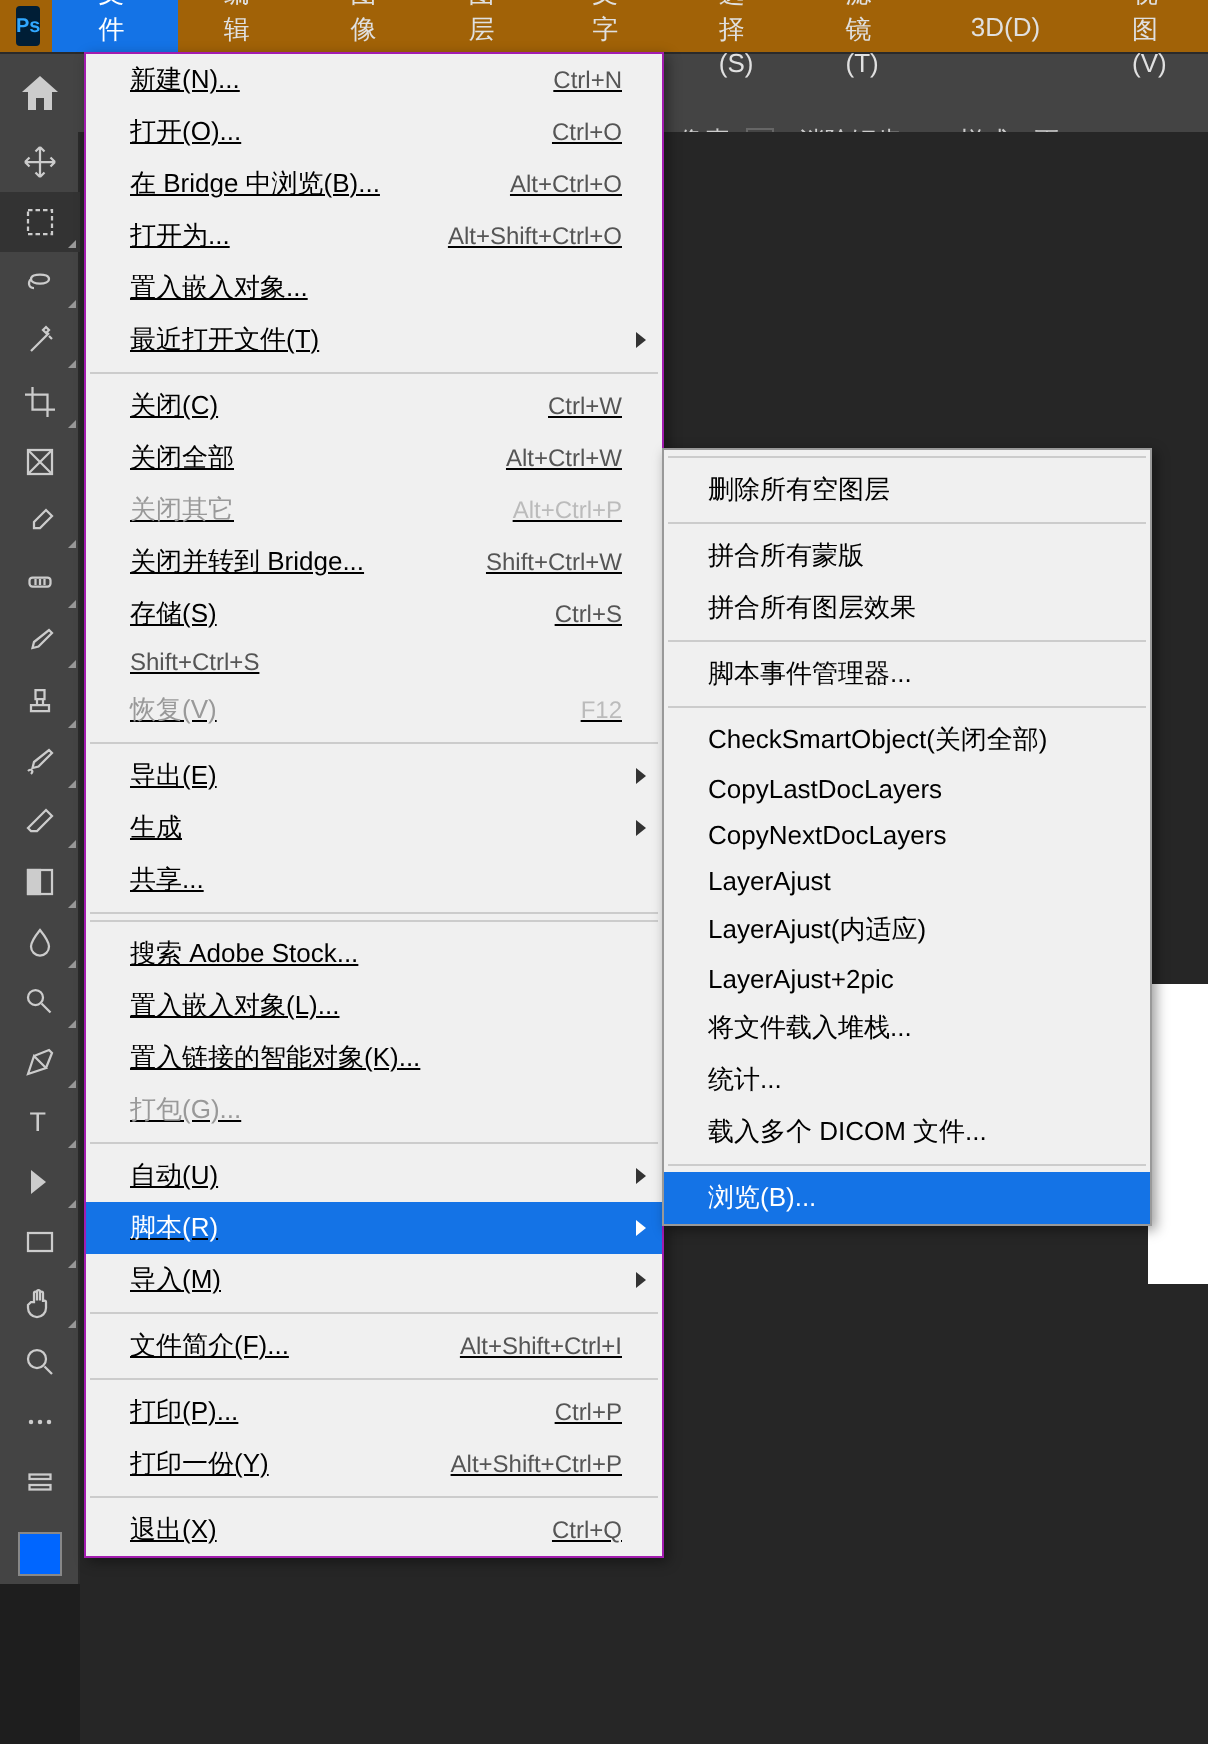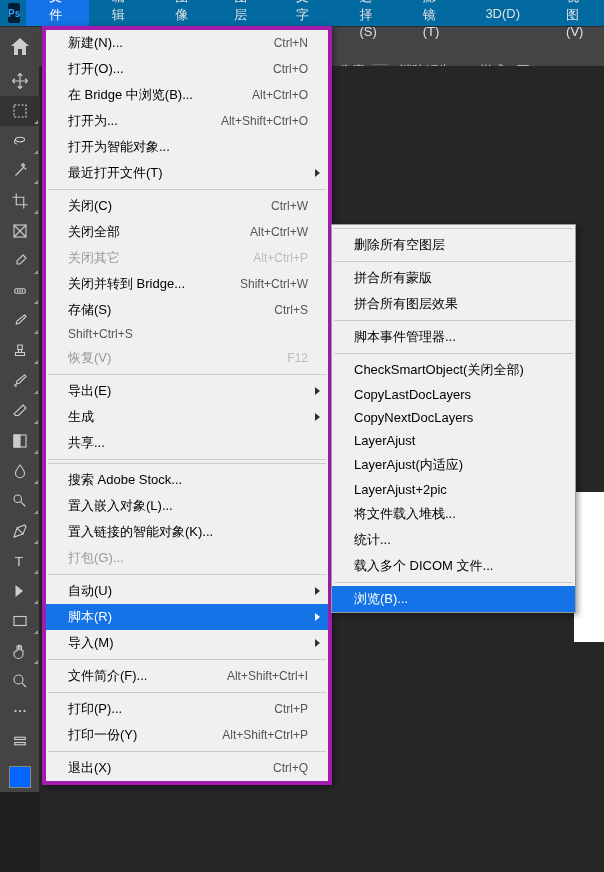--- a/index.html
+++ b/index.html
@@ -1,39 +1,39 @@
 <!DOCTYPE html>
 <html><head>
 <meta charset="utf-8">
 <style>
 * { margin: 0; padding: 0; box-sizing: border-box; font-family: "Microsoft YaHei", "Segoe UI", Arial, sans-serif; }
 body { background: #1e1e1e; width: 604px; height: 872px; overflow: hidden; position: relative; color: #e0e0e0; font-size: 13px; }
 
 
-.menubar { height: 26px; background: #0369a1; display: flex; align-items: stretch; padding-left: 6px; }
+.menubar { height: 26px; background: #a16207; display: flex; align-items: stretch; padding-left: 6px; }
 .ps-icon { width: 20px; height: 20px; background: #001e36; color: #31a8ff; font-weight: bold; font-size: 10px; display: flex; align-items: center; justify-content: center; margin: 3px 6px 3px 2px; border-radius: 2px; }
 .menubar-item { padding: 0 23px; display: flex; align-items: center; cursor: default; font-size: 13px; }
 .menubar-item.active { background: #1473e6; color: #fff; }
 
 
 .options-bar { height: 40px; background: #444444; border-top: 1px solid #2a2a2a; display: flex; align-items: center; padding-left: 8px; gap: 12px; }
 .home-icon { width: 24px; height: 24px; display: flex; align-items: center; justify-content: center; }
 .opt-text { color: #ccc; font-size: 13px; }
 .checkbox { width: 14px; height: 14px; border: 1px solid #666; display: inline-block; margin-right: 4px; vertical-align: middle; }
 
 
 .toolbar { position: absolute; left: 0; top: 66px; width: 40px; background: #444444; display: flex; flex-direction: column; border-right: 1px solid #2a2a2a; }
 .tool { width: 40px; height: 30px; display: flex; align-items: center; justify-content: center; color: #ccc; cursor: default; position: relative; }
 .tool.selected { background: #333; }
 .tool svg { width: 18px; height: 18px; }
 .tool-tri { position: absolute; right: 2px; bottom: 2px; width: 0; height: 0; border-left: 4px solid transparent; border-bottom: 4px solid #999; }
 .color-swatch { width: 22px; height: 22px; border: 1px solid #888; margin: 4px auto; }
 
 
-.dropdown { position: absolute; left: 42px; top: 26px; width: 290px; background: #f0f0f0; border: 4px solid #a21caf; box-shadow: 2px 2px 6px rgba(0,0,0,0.4); color: #000; }
+.dropdown { position: absolute; left: 42px; top: 26px; width: 290px; background: #f0f0f0; border: 1px solid #a21caf; box-shadow: 2px 2px 6px rgba(0,0,0,0.4); color: #000; text-decoration: underline; }
 .menu-item { display: flex; align-items: center; padding: 4px 20px 4px 22px; font-size: 13px; cursor: default; position: relative; }
 .menu-item.highlighted { background: #1473e6; color: #fff; }
 .menu-item.disabled { color: #999; }
 .menu-label { flex: 1; }
 .menu-shortcut { color: #555; font-size: 12px; }
 .menu-item.disabled .menu-shortcut { color: #bbb; }
 .menu-sep { height: 1px; background: #ccc; margin: 3px 2px; }
 .submenu-arrow { position: absolute; right: 8px; width: 0; height: 0; border-top: 4px solid transparent; border-bottom: 4px solid transparent; border-left: 5px solid #333; }
 .menu-item.highlighted .submenu-arrow { border-left-color: #fff; }
 
@@ -238,21 +238,21 @@
     </div>
     <div class="menu-item">
       <span class="menu-label">在 Bridge 中浏览(B)...</span>
       <span class="menu-shortcut">Alt+Ctrl+O</span>
     </div>
     <div class="menu-item">
       <span class="menu-label">打开为...</span>
       <span class="menu-shortcut">Alt+Shift+Ctrl+O</span>
     </div>
     <div class="menu-item">
-      <span class="menu-label">打开为智能对象...</span>
+      <span class="menu-label">置入嵌入对象...</span>
     </div>
     <div class="menu-item">
       <span class="menu-label">最近打开文件(T)</span>
       <span class="submenu-arrow"></span>
     </div>
     <div class="menu-sep"></div>
     <div class="menu-item">
       <span class="menu-label">关闭(C)</span>
       <span class="menu-shortcut">Ctrl+W</span>
     </div>

